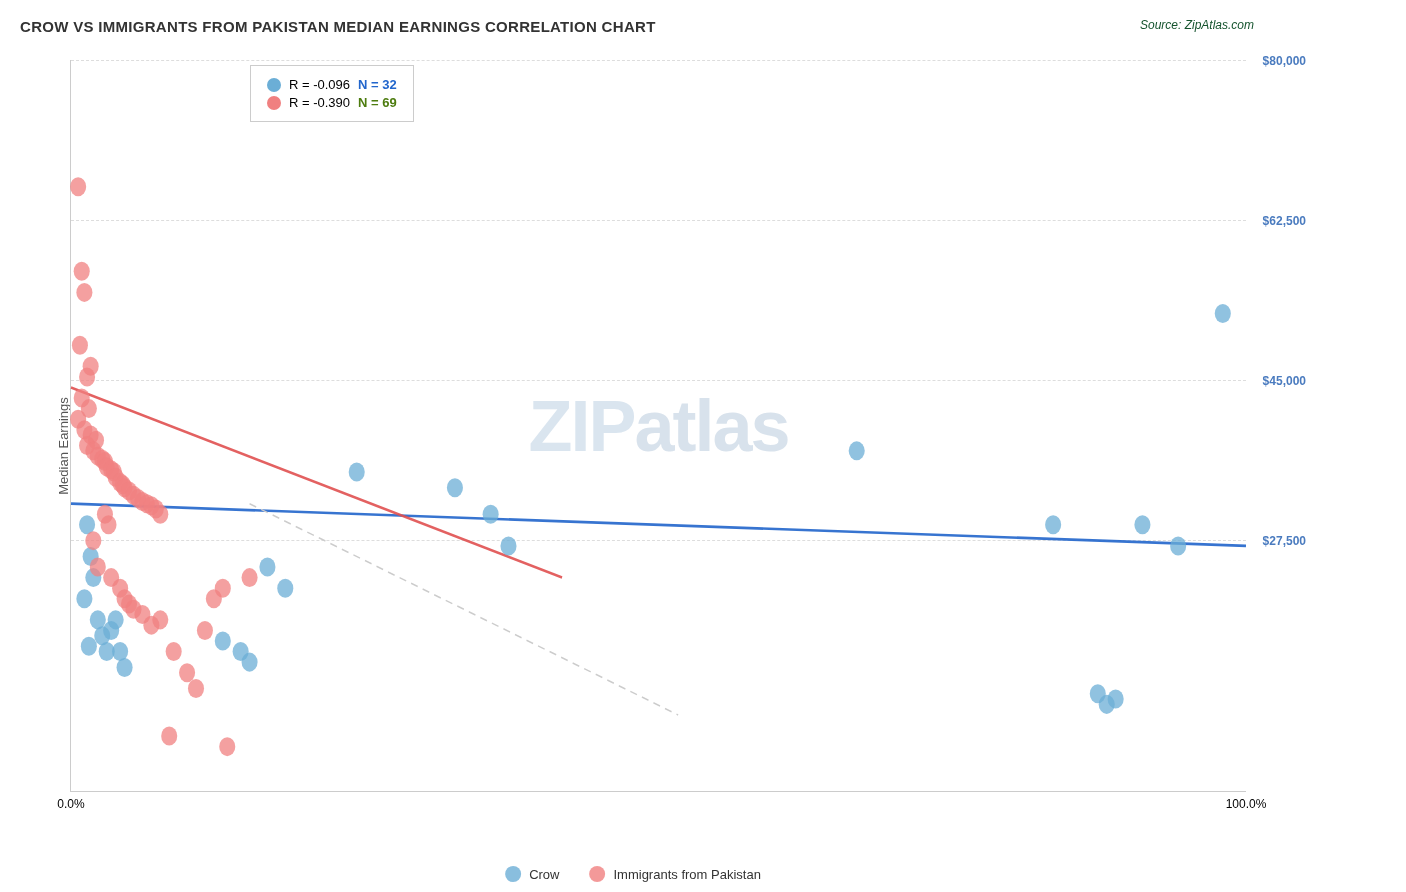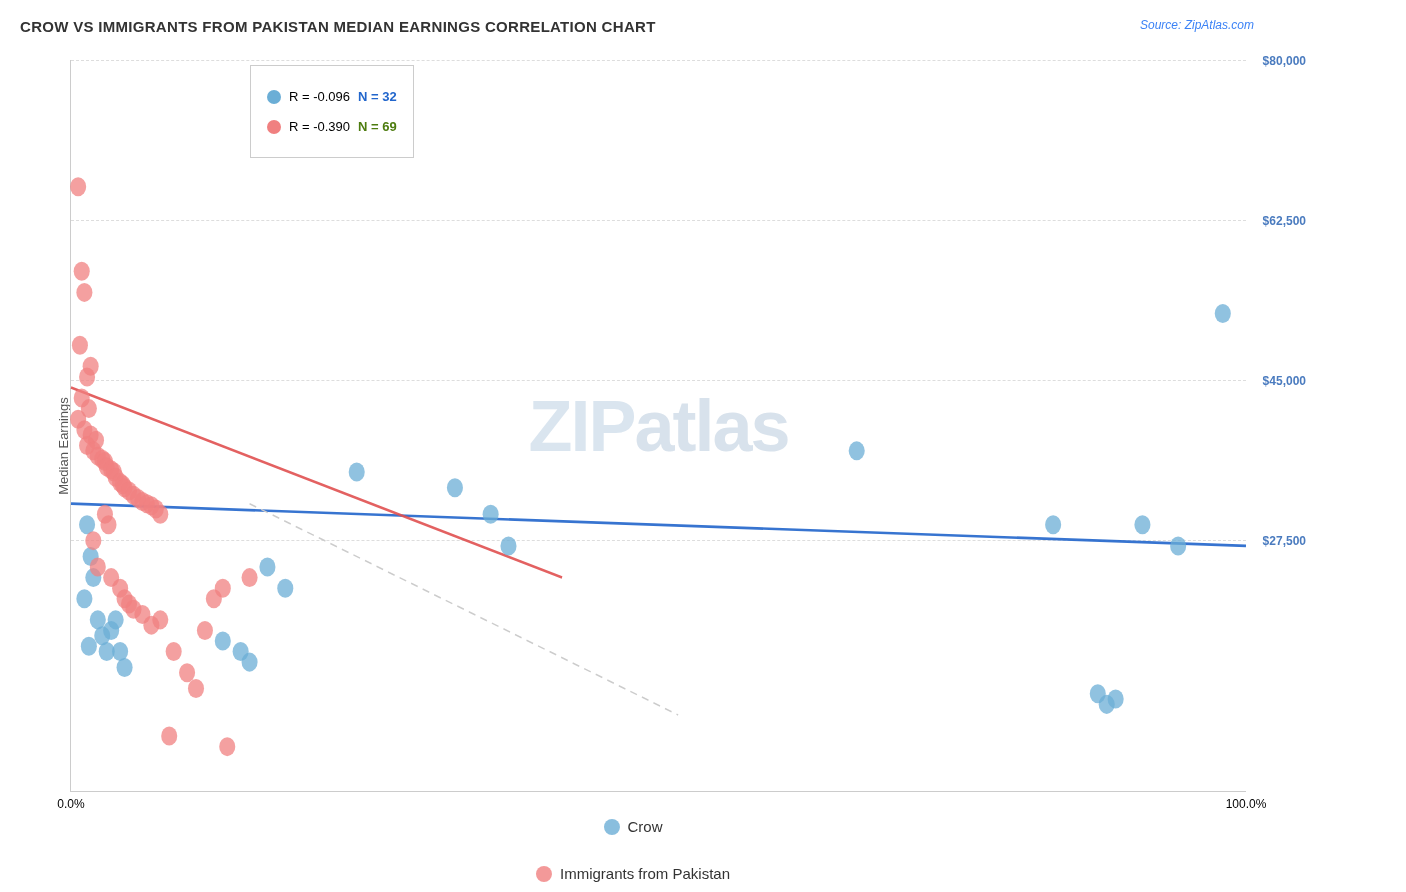--- a/index.html
+++ b/index.html
@@ -24,21 +24,21 @@
       position: absolute;
       top: 18px;
       left: 20px;
       letter-spacing: 0.3px;
     }
     .source-text {
       position: absolute;
       top: 18px;
       right: 12px;
       font-size: 12px;
-      color: #3b82f6;
+      color: #14532d;
       font-style: italic;
     }
     .chart-area {
       position: absolute;
       top: 60px;
       left: 70px;
       right: 20px;
       bottom: 100px;
       border-left: 1px solid #ccc;
       border-bottom: 1px solid #ccc;
@@ -93,23 +93,22 @@
       transform: translateX(-50%);
     }
     .legend {
       position: absolute;
       bottom: 10px;
       left: 50%;
       transform: translateX(-50%);
       display: flex;
       align-items: center;
       gap: 30px;
-      font-size: 15px;
+      font-size: 13px;
       color: #333;
-      flex-direction: column;
     }
     .legend-item {
       display: flex;
       align-items: center;
       gap: 8px;
     }
     .legend-dot {
       width: 16px;
       height: 16px;
       border-radius: 50%;
@@ -121,21 +120,21 @@
       left: 250px;
       background: rgba(255,255,255,0.9);
       border: 1px solid #ccc;
       padding: 8px 16px;
       font-size: 13px;
     }
     .inset-legend-row {
       display: flex;
       align-items: center;
       gap: 8px;
-      margin: 15px 0;
+      margin: 3px 0;
     }
     .inset-dot {
       width: 14px;
       height: 14px;
       border-radius: 50%;
     }
     svg.scatter {
       position: absolute;
       top: 0; left: 0; right: 0; bottom: 0;
       width: 100%;

